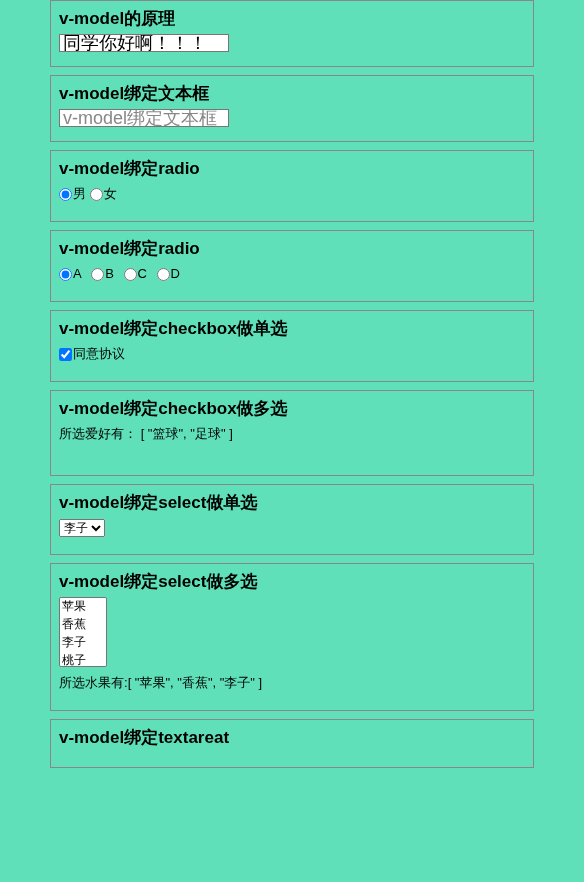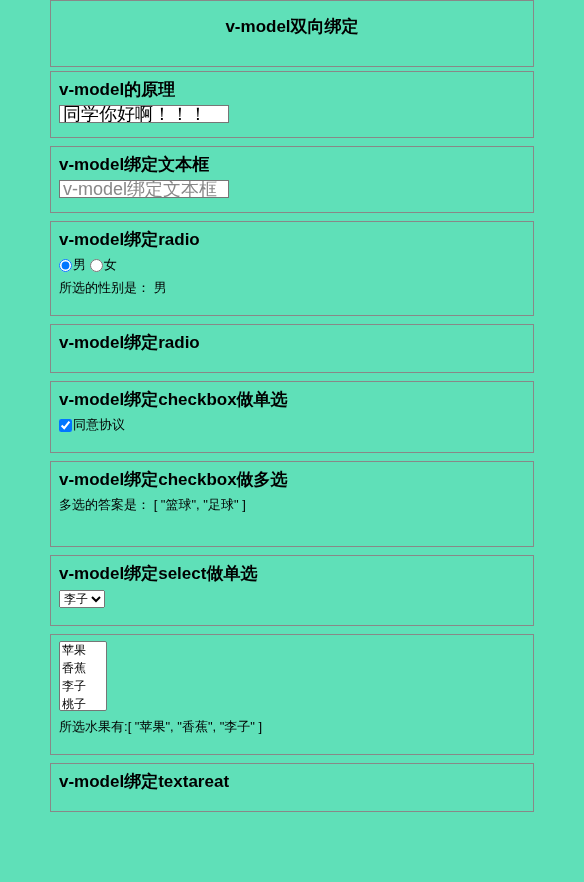--- a/index.html
+++ b/index.html
@@ -61,73 +61,75 @@
       overflow-y: scroll;
     }
     .gap { margin-right: 6px; }
     .pb-extra { padding-bottom: 28px; }
   </style>
 </head>
 <body>
 
 <div class="container">
 
-  <div class="title-box">v-model双向绑定</div>
 
   <div class="box">
     <h3>v-model的原理</h3>
     <input type="text" value="同学你好啊！！！" style="">
   </div>
 
   <div class="box">
     <h3>v-model绑定文本框</h3>
     <input type="text" placeholder="v-model绑定文本框" style="">
   </div>
 
   <div class="box">
     <h3>v-model绑定radio</h3>
     <div class="row">
       <input type="radio" name="gender" checked="" style=""><label>男</label>
       <input type="radio" name="gender" style=""><label>女</label>
     </div>
-    <div class="row">
-      <span>所选的性别是：</span>
-      <span>男</span>
-    </div>
   </div>
 
   <div class="box">
     <h3>v-model绑定radio</h3>
+    <div class="row">
+      <input type="radio" name="ans" checked="" style=""><label class="gap">A</label>
+      <input type="radio" name="ans" style=""><label class="gap">B</label>
+      <input type="radio" name="ans" style=""><label class="gap">C</label>
+      <input type="radio" name="ans" style=""><label>D</label>
+    </div>
   </div>
 
   <div class="box">
     <h3>v-model绑定checkbox做单选</h3>
     <div class="row">
       <input type="checkbox" checked="" style=""><label>同意协议</label>
     </div>
   </div>
 
   <div class="box pb-extra">
     <h3>v-model绑定checkbox做多选</h3>
     <div class="row">
-      <span>多选的答案是：</span>
+      <span>所选爱好有：</span>
       <span>[ "篮球", "足球" ]</span>
     </div>
   </div>
 
   <div class="box">
     <h3>v-model绑定select做单选</h3>
     <div class="row">
       <select>
         <option selected="">李子</option>
       </select>
     </div>
   </div>
 
   <div class="box">
+    <h3>v-model绑定select做多选</h3>
     <div class="row">
       <select multiple="" size="4">
         <option>苹果</option>
         <option>香蕉</option>
         <option>李子</option>
         <option>桃子</option>
       </select>
     </div>
     <div class="row">
       <span>所选水果有:</span><span>[ "苹果", "香蕉", "李子" ]</span>

